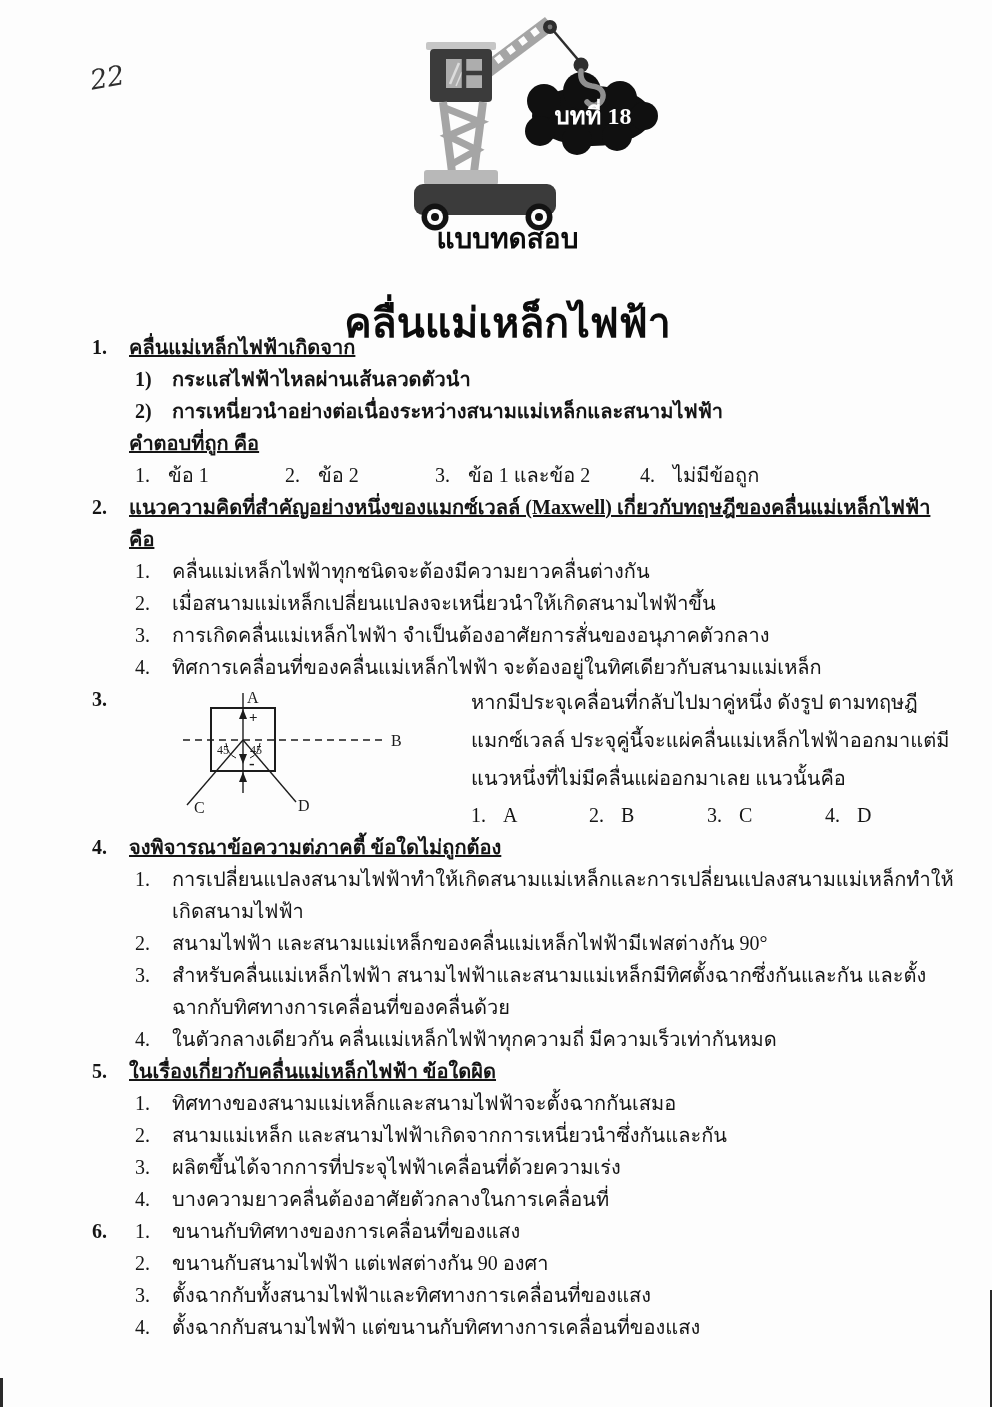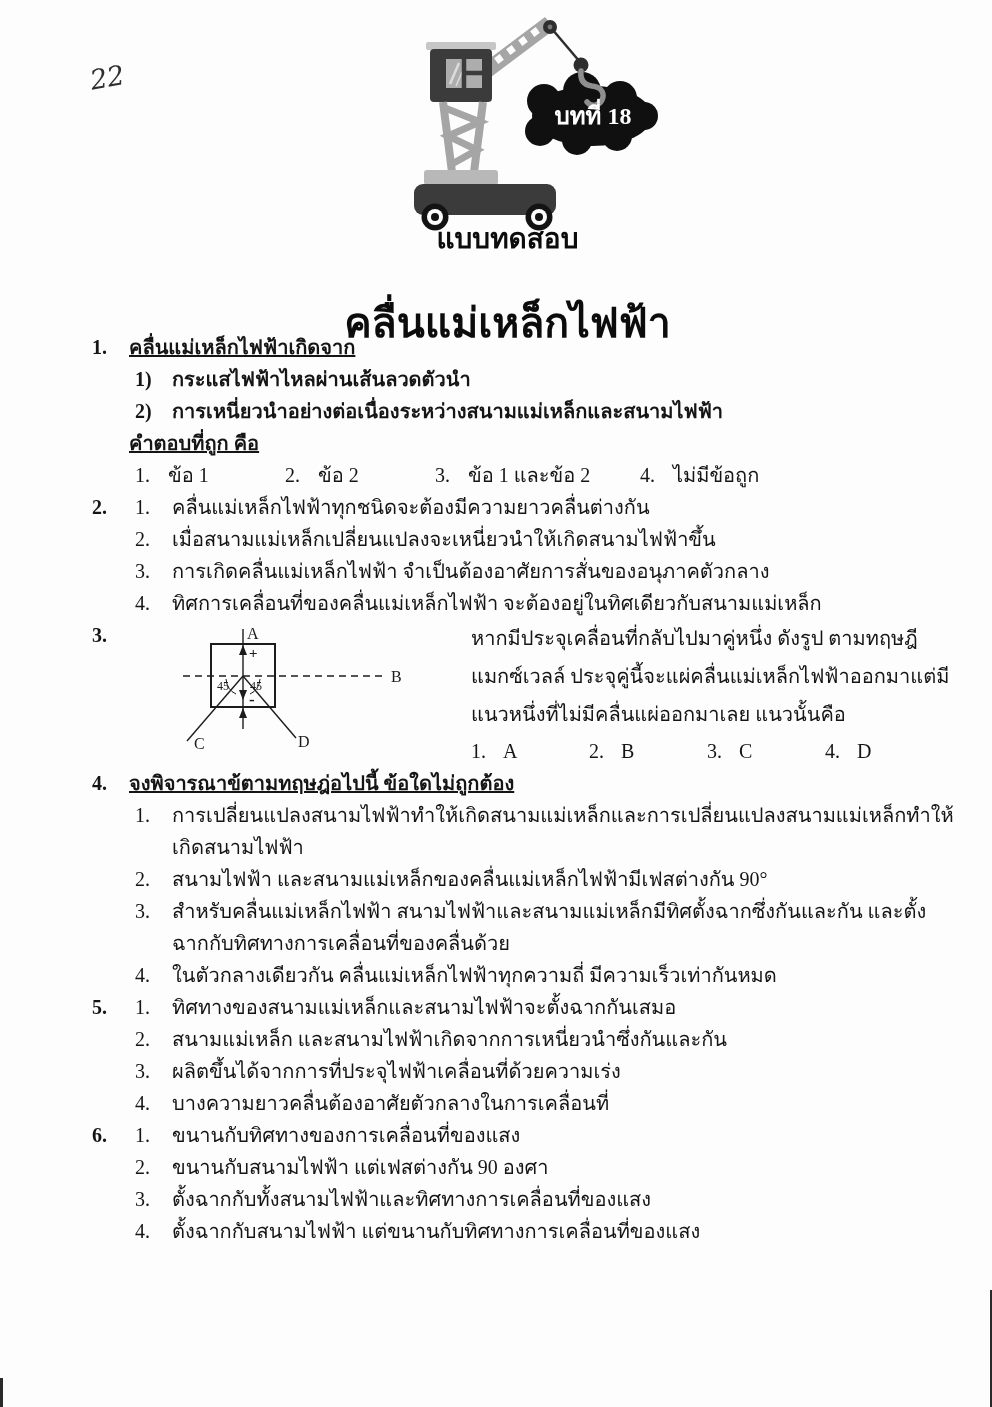--- a/index.html
+++ b/index.html
@@ -173,20 +173,21 @@
             <span class="c-no">4.</span>
             <span>ไม่มีข้อถูก</span>
           </span>
       </div>
     </div>
   </div>
 
   <div class="q">
     <div class="q-no">2.</div>
     <div class="q-body">
+      <div class="stem">แนวความคิดที่สำคัญอย่างหนึ่งของแมกซ์เวลล์ (Maxwell) เกี่ยวกับทฤษฎีของคลื่นแม่เหล็กไฟฟ้า คือ</div>
       <div class="sub">
         <span class="sub-no">1.</span>
         <span class="sub-text">คลื่นแม่เหล็กไฟฟ้าทุกชนิดจะต้องมีความยาวคลื่นต่างกัน</span>
       </div>
       <div class="sub">
         <span class="sub-no">2.</span>
         <span class="sub-text">เมื่อสนามแม่เหล็กเปลี่ยนแปลงจะเหนี่ยวนำให้เกิดสนามไฟฟ้าขึ้น</span>
       </div>
       <div class="sub">
         <span class="sub-no">3.</span>
@@ -251,21 +252,21 @@
               <span>D</span>
             </span>
         </div>
       </div>
     </div>
   </div>
 
   <div class="q">
     <div class="q-no">4.</div>
     <div class="q-body">
-      <div class="stem">จงพิจารณาข้ตามทฤษฎ่อไปนี้ ข้อใดไม่ถูกต้อง</div>
+      <div class="stem">จงพิจารณาข้อความต่ภาคตี้ ข้อใดไม่ถูกต้อง</div>
       <div class="sub">
         <span class="sub-no">1.</span>
         <span class="sub-text">การเปลี่ยนแปลงสนามไฟฟ้าทำให้เกิดสนามแม่เหล็กและการเปลี่ยนแปลงสนามแม่เหล็กทำให้เกิดสนามไฟฟ้า</span>
       </div>
       <div class="sub">
         <span class="sub-no">2.</span>
         <span class="sub-text">สนามไฟฟ้า และสนามแม่เหล็กของคลื่นแม่เหล็กไฟฟ้ามีเฟสต่างกัน 90°</span>
       </div>
       <div class="sub">
         <span class="sub-no">3.</span>
@@ -274,20 +275,21 @@
       <div class="sub">
         <span class="sub-no">4.</span>
         <span class="sub-text">ในตัวกลางเดียวกัน คลื่นแม่เหล็กไฟฟ้าทุกความถี่ มีความเร็วเท่ากันหมด</span>
       </div>
     </div>
   </div>
 
   <div class="q">
     <div class="q-no">5.</div>
     <div class="q-body">
+      <div class="stem">ในเรื่องเกี่ยวกับคลื่นแม่เหล็กไฟฟ้า ข้อใดผิด</div>
       <div class="sub">
         <span class="sub-no">1.</span>
         <span class="sub-text">ทิศทางของสนามแม่เหล็กและสนามไฟฟ้าจะตั้งฉากกันเสมอ</span>
       </div>
       <div class="sub">
         <span class="sub-no">2.</span>
         <span class="sub-text">สนามแม่เหล็ก และสนามไฟฟ้าเกิดจากการเหนี่ยวนำซึ่งกันและกัน</span>
       </div>
       <div class="sub">
         <span class="sub-no">3.</span>

